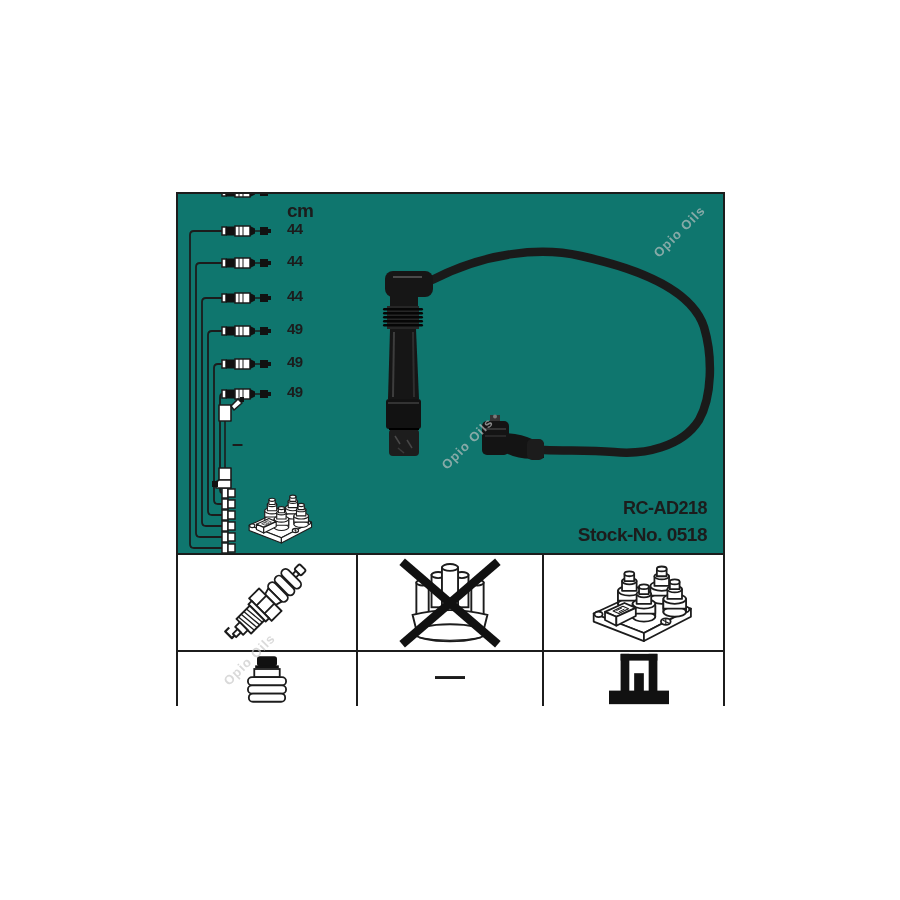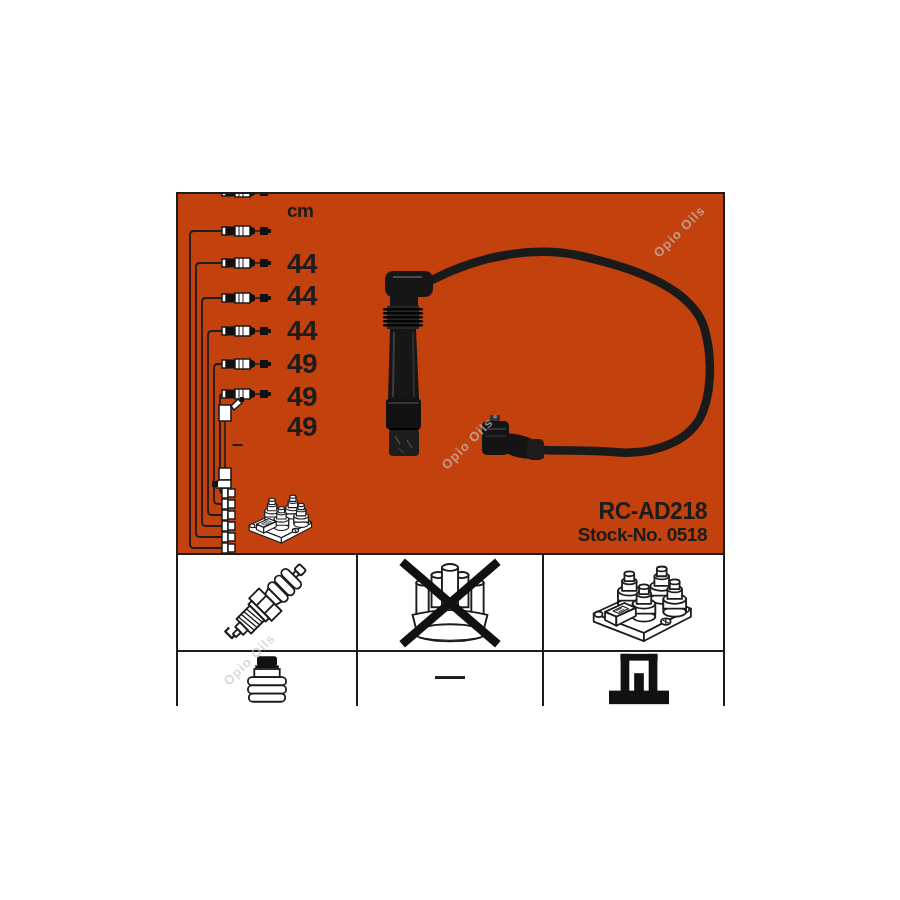--- a/index.html
+++ b/index.html
@@ -1,25 +1,25 @@
 <!DOCTYPE html>
 <html><head>
 <meta charset="utf-8">
 <style>
   html,body{margin:0;padding:0;background:#fff;}
   .canvas{position:relative;width:900px;height:900px;background:#fff;overflow:hidden;
           font-family:"Liberation Sans",sans-serif;color:#1c1c1c;}
   .box{position:absolute;left:176px;top:192px;width:549px;height:514px;
-       border:2px solid #1c1c1c;box-sizing:border-box;background:#c2410c;}
+       border:2px solid #1c1c1c;box-sizing:border-box;background:#0f766e;}
   .diagram{position:absolute;left:0;top:0;width:545px;height:359px;}
   .txt{position:absolute;font-weight:bold;letter-spacing:-0.5px;white-space:nowrap;}
   .unit{left:109px;top:6px;font-size:19px;}
-  .len{left:109px;font-size:28px;margin-top:28px;}
+  .len{left:109px;font-size:15px;}
   .dash7{left:54px;top:238px;font-size:20px;}
-  .pn{position:absolute;right:16px;top:304px;font-size:23px;font-weight:bold;
+  .pn{position:absolute;right:16px;top:304px;font-size:18px;font-weight:bold;
       letter-spacing:-0.5px;text-align:right;}
   .stock{position:absolute;right:16px;top:330px;font-size:19px;font-weight:bold;
       letter-spacing:-0.5px;text-align:left;}
   .wm{position:absolute;font-size:13px;font-weight:bold;color:#c6c6c6;opacity:.65;
       transform:rotate(-45deg);letter-spacing:1px;z-index:6;pointer-events:none;}
   .legend{position:absolute;left:0;top:359px;width:545px;height:151px;
           border-top:2px solid #1c1c1c;display:grid;
           grid-template-columns:180px 186px 179px;grid-template-rows:97px 54px;}
   .cell{display:flex;align-items:center;justify-content:center;background:#fff;
         border-right:2px solid #1c1c1c;border-bottom:2px solid #1c1c1c;box-sizing:border-box;}

